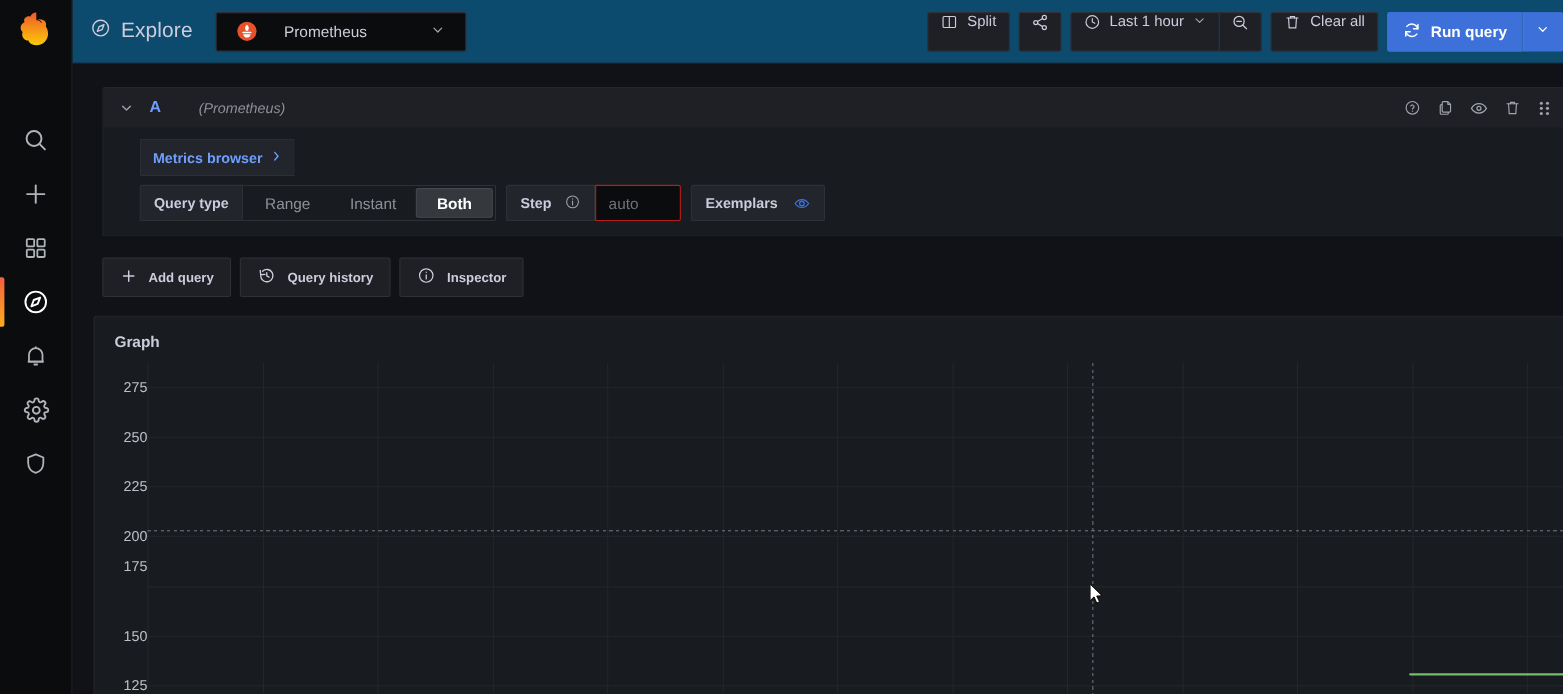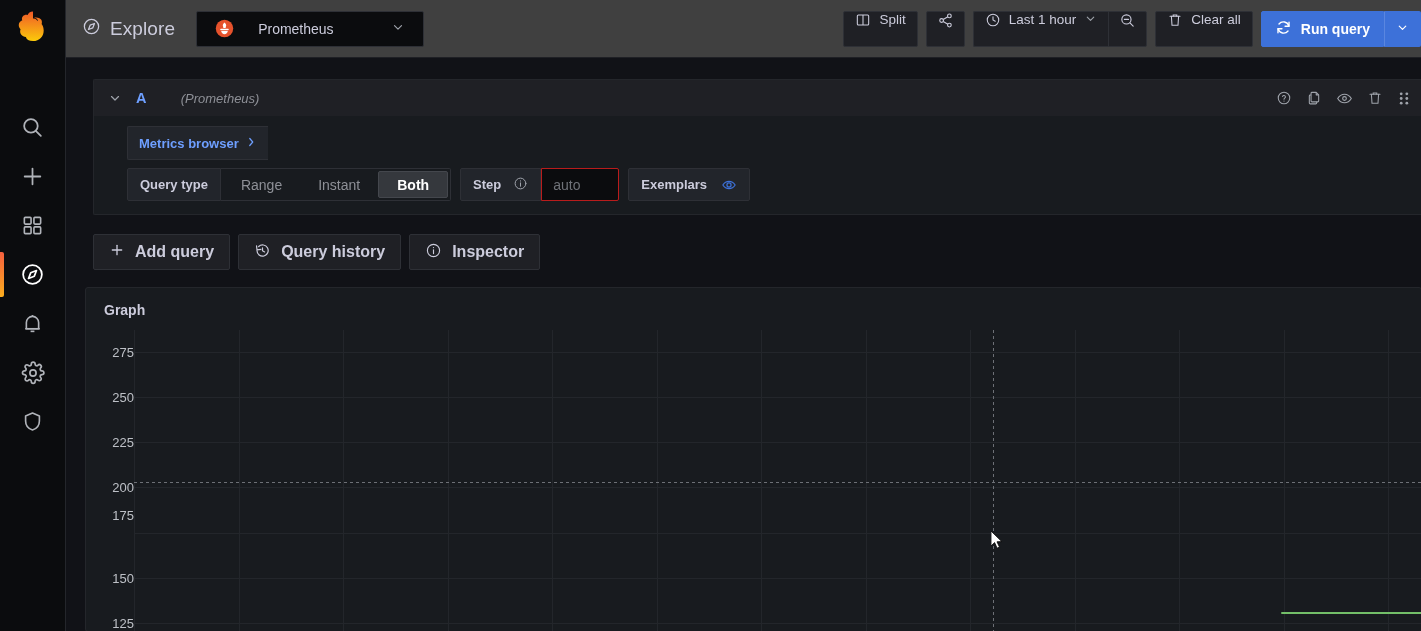--- a/index.html
+++ b/index.html
@@ -27,21 +27,21 @@
   .nav-item svg { display: block; }
   .nav-item.active { color: #ffffff; }
   .nav-item.active::before {
     content: ""; position: absolute; left: 0; top: -6px; bottom: -6px; width: 4px;
     background: linear-gradient(#f55f3e, #fcae1e); border-radius: 0 2px 2px 0;
   }
 
   
   .topbar {
     position: absolute; left: 66px; top: 0; right: 0; height: 58px;
-    background: #404040; border-bottom: 1px solid #1f2025;
+    background: #0c4a6e; border-bottom: 1px solid #1f2025;
     display: flex; align-items: center; padding: 0 0 0 16px;
   }
   .explore-title { display: flex; align-items: center; gap: 9px; color: #ccccdc; font-size: 19px; }
   .explore-title .tlabel { font-size: 19px; letter-spacing: .1px; }
 
   .ds-picker {
     margin-left: 21px; height: 36px; min-width: 228px;
     background: #0b0c0e; border: 1px solid #2e3036; border-radius: 2px;
     display: flex; align-items: center; gap: 24px; padding: 0 18px;
     color: #ccccdc; font-size: 14px;
@@ -125,21 +125,21 @@
   .exemplars {
     background: #22252b; border: 1px solid #2e3036; border-radius: 2px;
     color: #ccccdc; font-size: 13px; font-weight: 700; display: flex; align-items: center; gap: 14px;
     padding: 0 12px; height: 33px;
   }
   .exemplars .ex-eye { color: #3d71d9; display: flex; }
 
   .actions-row { display: flex; align-items: center; gap: 8px; margin: 19px 0 0 27px; }
   .act-btn {
     height: 36px; background: #1f2025; border: 1px solid #2e3036; border-radius: 2px;
-    color: #ccccdc; font-size: 16px; font-weight: 700;
+    color: #ccccdc; font-size: 12px; font-weight: 700;
     display: flex; align-items: center; gap: 10px; padding: 0 15px;
   }
 
   
   .graph-panel {
     position: absolute; left: 19px; top: 229px; right: -1px; bottom: -1px;
     background: #181b1f; border: 1px solid #24262b; border-radius: 3px;
   }
   .graph-title { color: #ccccdc; font-size: 14px; font-weight: 700; padding: 14px 0 0 18px; }
   .plot { position: absolute; left: 0; top: 42px; right: 0; bottom: 0; }

